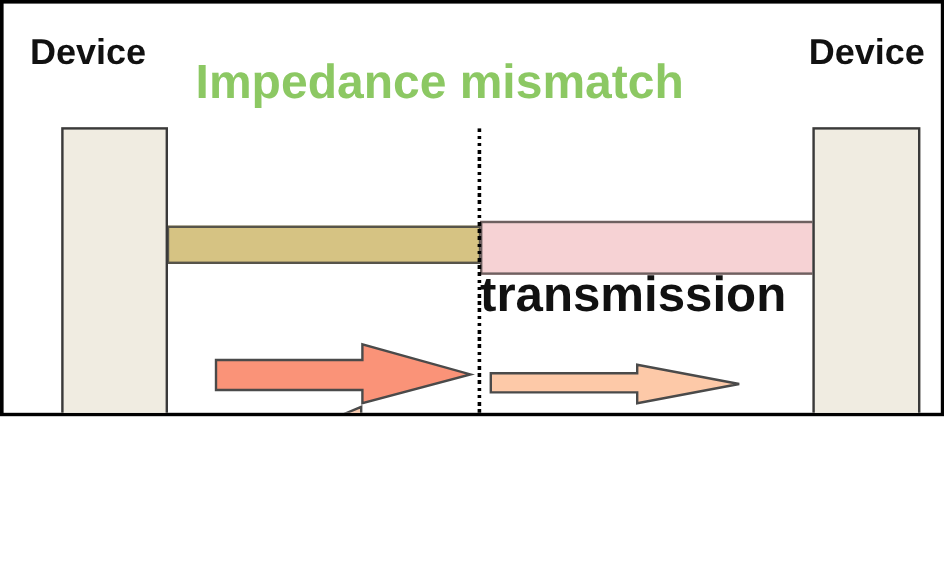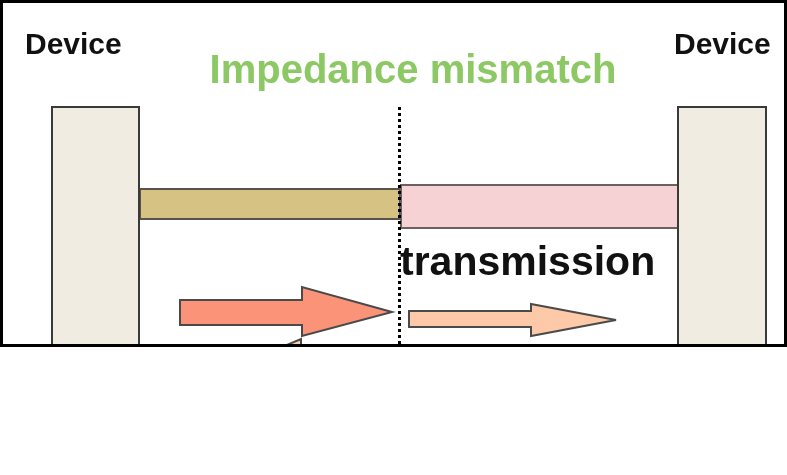--- a/index.html
+++ b/index.html
@@ -18,21 +18,20 @@
   .device-label {
     font-size: 30px;
     font-weight: bold;
     line-height: 1;
     white-space: nowrap;
   }
   .diagram-title {
     top: 46px;
     left: 160px;
     width: 500px;
-    text-align: center;
     font-size: 40px;
     font-weight: bold;
     line-height: 1;
     white-space: nowrap;
   }
   .device-rect {
     width: 89px;
     height: 308px;
     top: 103px;
     border: 2px solid #3a3a3a;
@@ -59,21 +58,21 @@
     height: 357px;
     background-image: repeating-linear-gradient(to bottom, #000 0 3px, transparent 3px 6px);
   }
   .flow-label {
     font-weight: bold;
     line-height: 1;
     white-space: nowrap;
   }
   .serif-label { font-family: "DejaVu Serif", "Liberation Serif", serif; }
   .lbl-incident     { left: 165px; top: 218px; font-size: 41px; }
-  .lbl-transmission { left: 397px; top: 238px; font-size: 41px; }
+  .lbl-transmission { left: 397px; top: 222px; font-size: 41px; }
   .lbl-reflect      { left: 192px; top: 376px; font-size: 40px; }
   .arrow-layer { left: 0; top: 0; width: 787px; height: 475px; pointer-events: none; }
   .arrow-layer polygon { stroke: #4a4a4a; stroke-width: 2; stroke-linejoin: miter; }
 </style>
 </head>
 <body>
 
 <div class="canvas">
 
   <div class="abs device-label" style="left:22px; top:26px;">Device</div>

